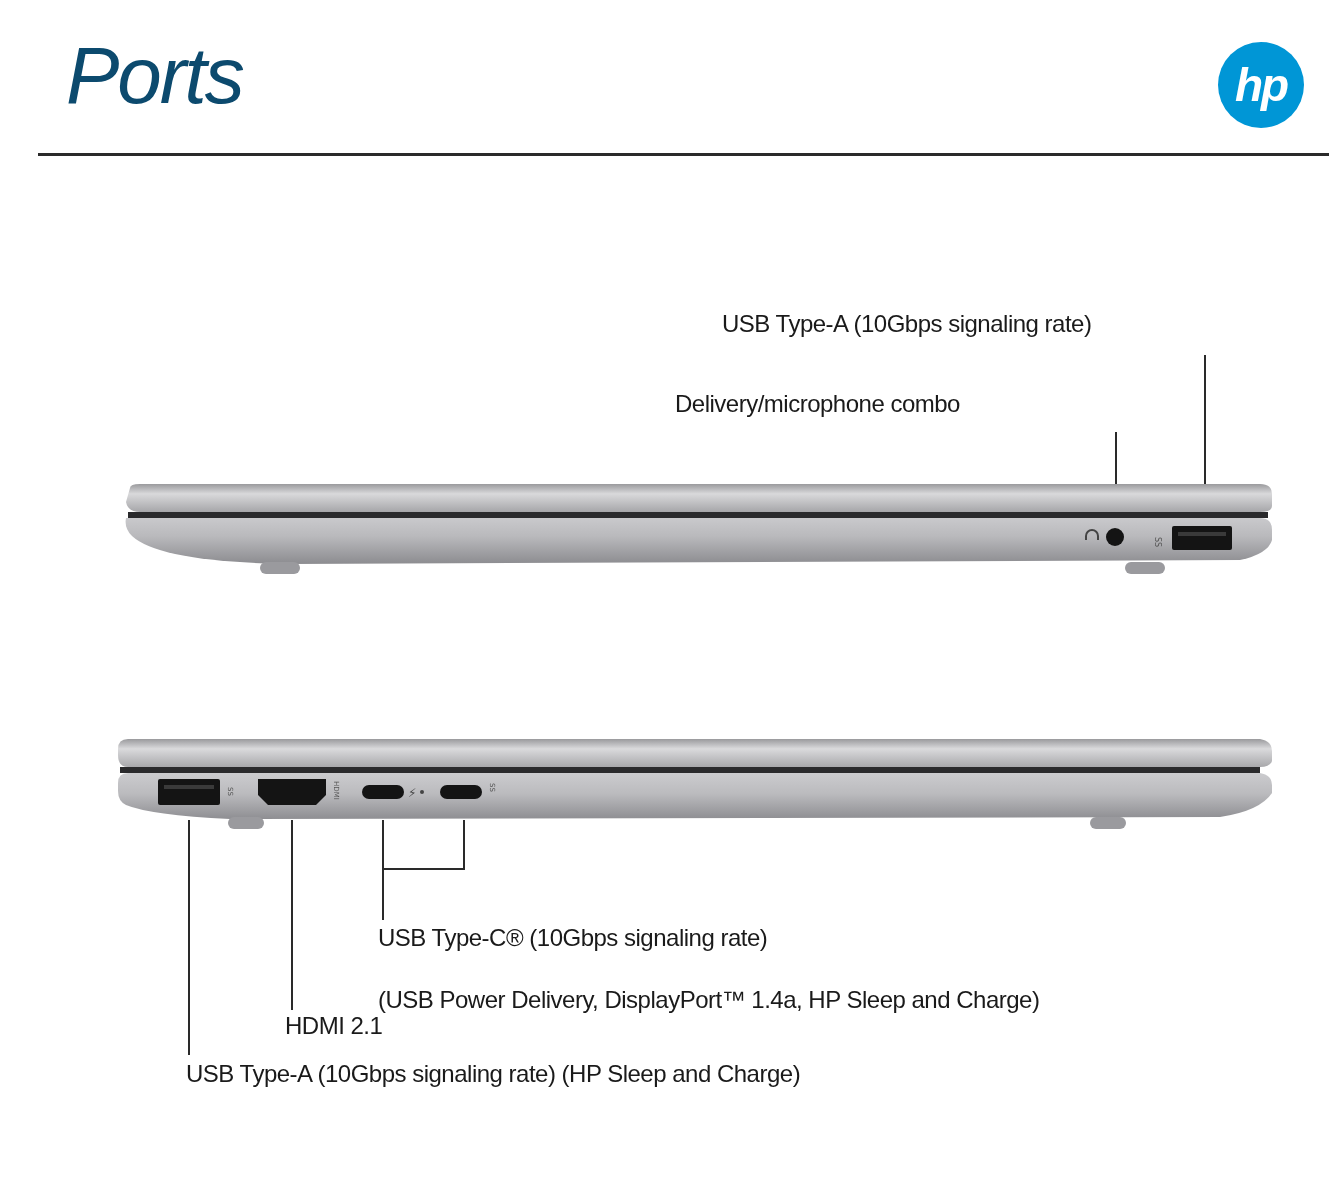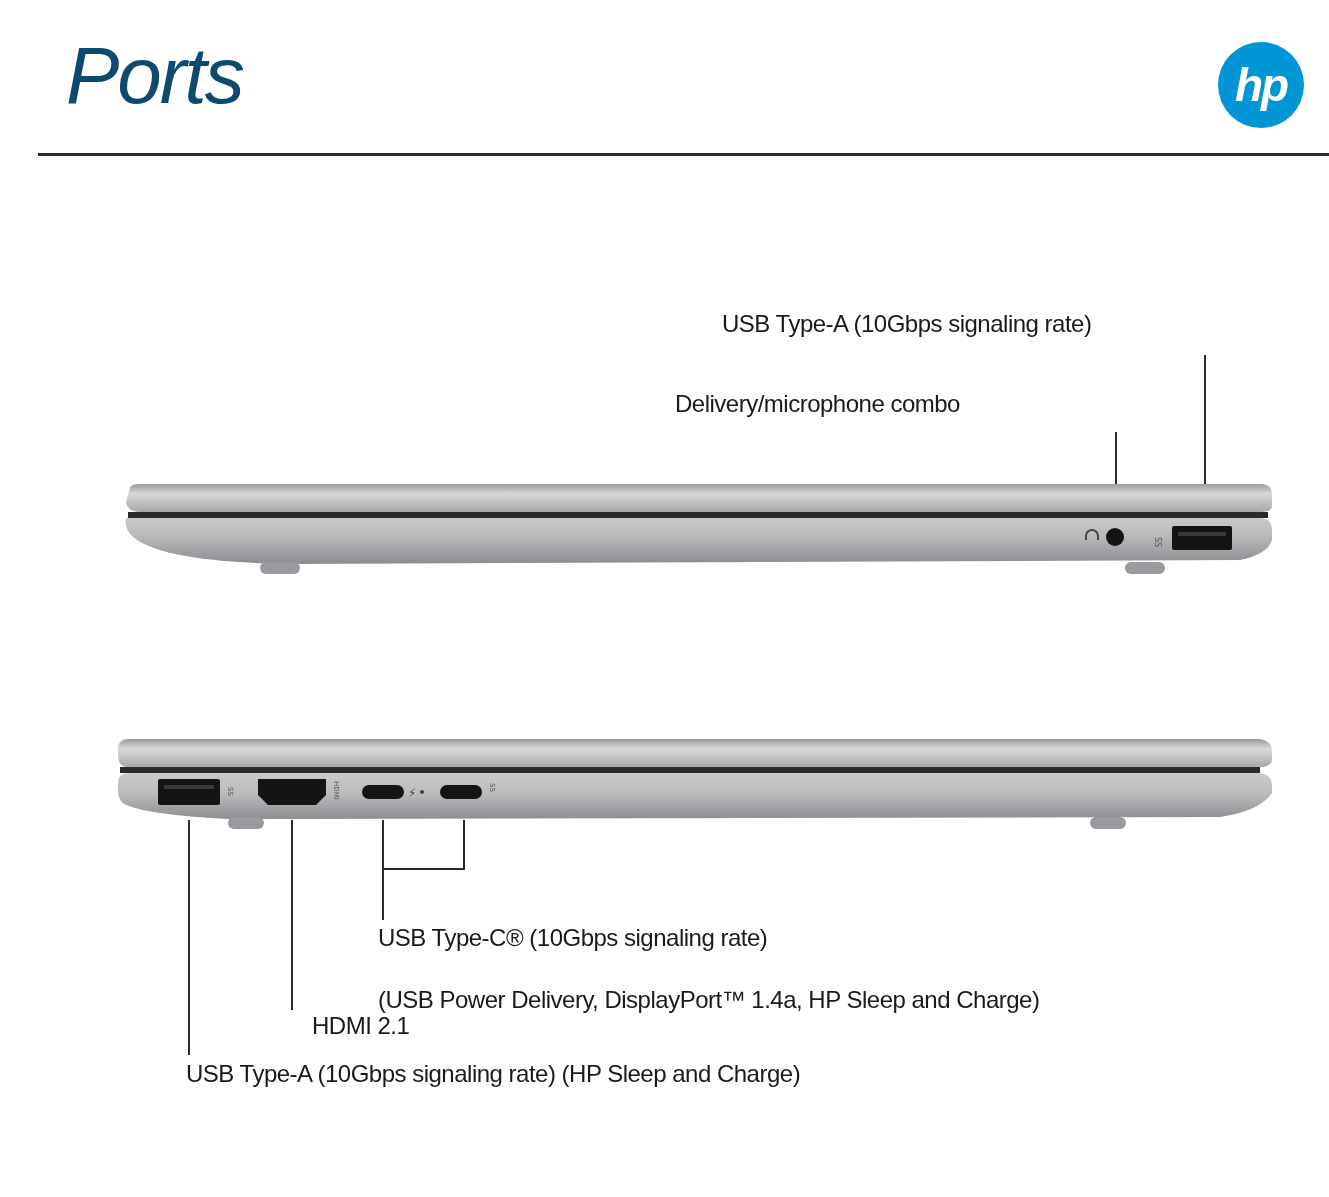--- a/index.html
+++ b/index.html
@@ -87,14 +87,14 @@
 </svg>
 
 <div class="vline" style="left:188px; top:820px; height:235px;"></div>
 <div class="vline" style="left:291px; top:820px; height:190px;"></div>
 <div class="vline" style="left:382px; top:820px; height:100px;"></div>
 <div class="vline" style="left:463px; top:820px; height:50px;"></div>
 <div class="hline" style="left:382px; top:868px; width:83px;"></div>
 
 <div class="label" style="left:378px; top:924px;">USB Type-C® (10Gbps signaling rate)</div>
 <div class="label" style="left:378px; top:958px;margin-top:28px;">(USB Power Delivery, DisplayPort™ 1.4a, HP Sleep and Charge)</div>
-<div class="label" style="left:285px; top:1012px;margin-left:27px;">HDMI 2.1</div>
+<div class="label" style="left:285px; top:1012px;">HDMI 2.1</div>
 <div class="label" style="left:186px; top:1060px;text-align:center;">USB Type-A (10Gbps signaling rate) (HP Sleep and Charge)</div>
 
 </body></html>

